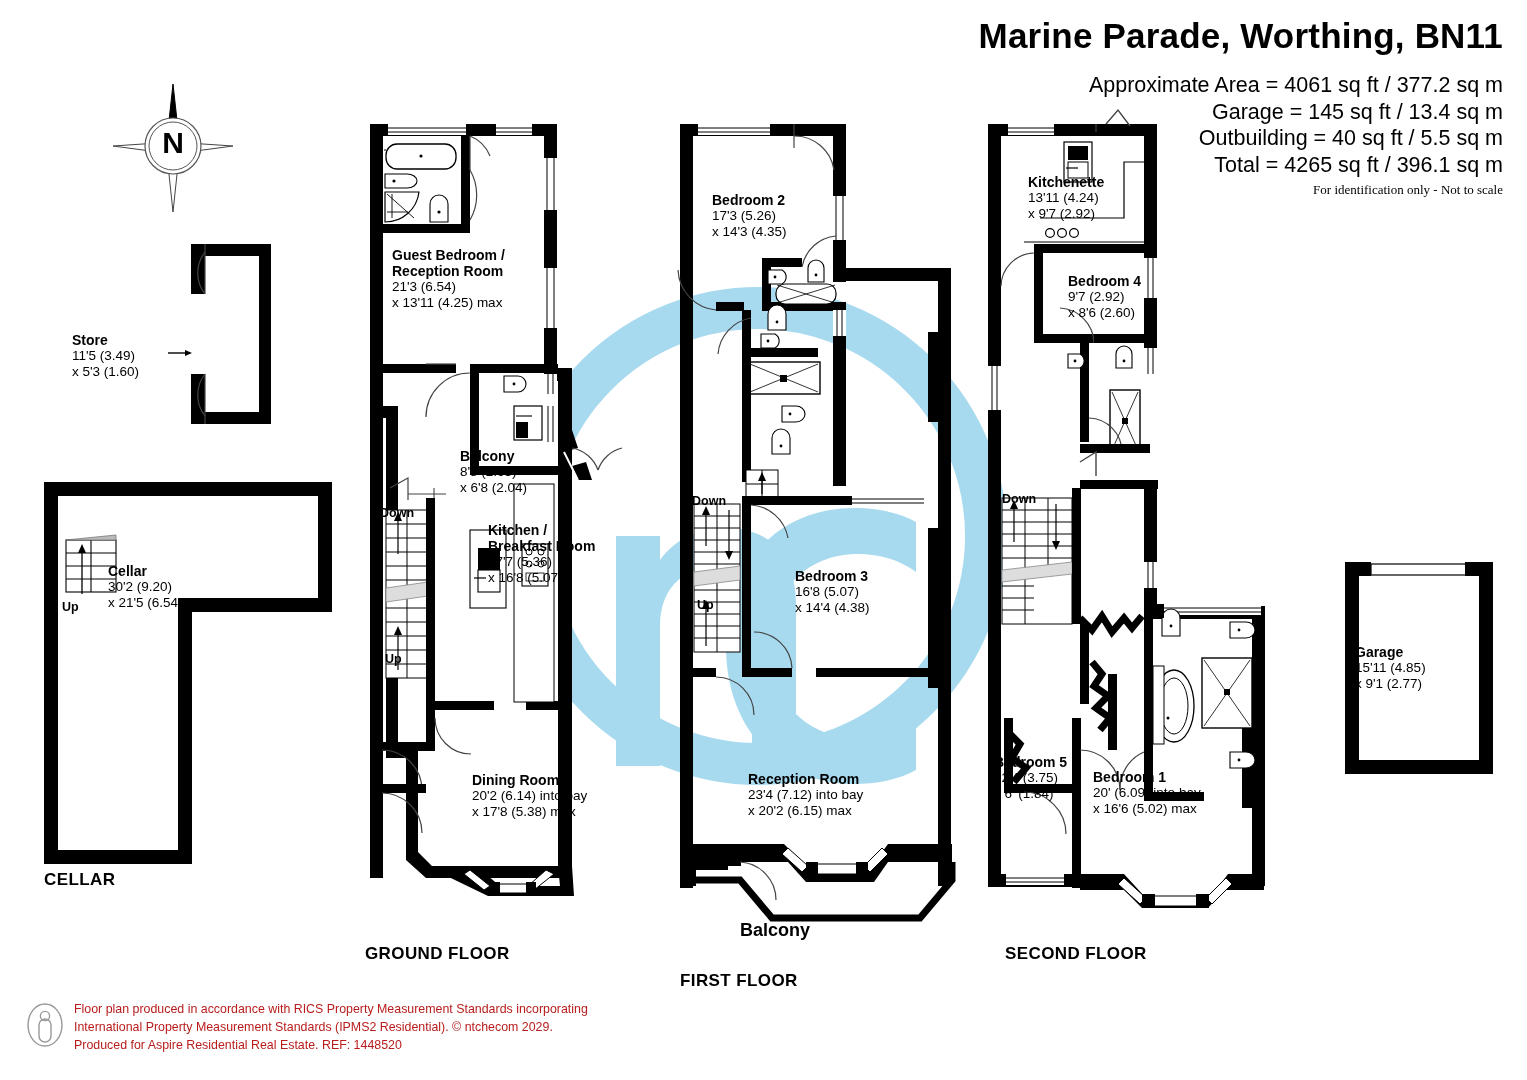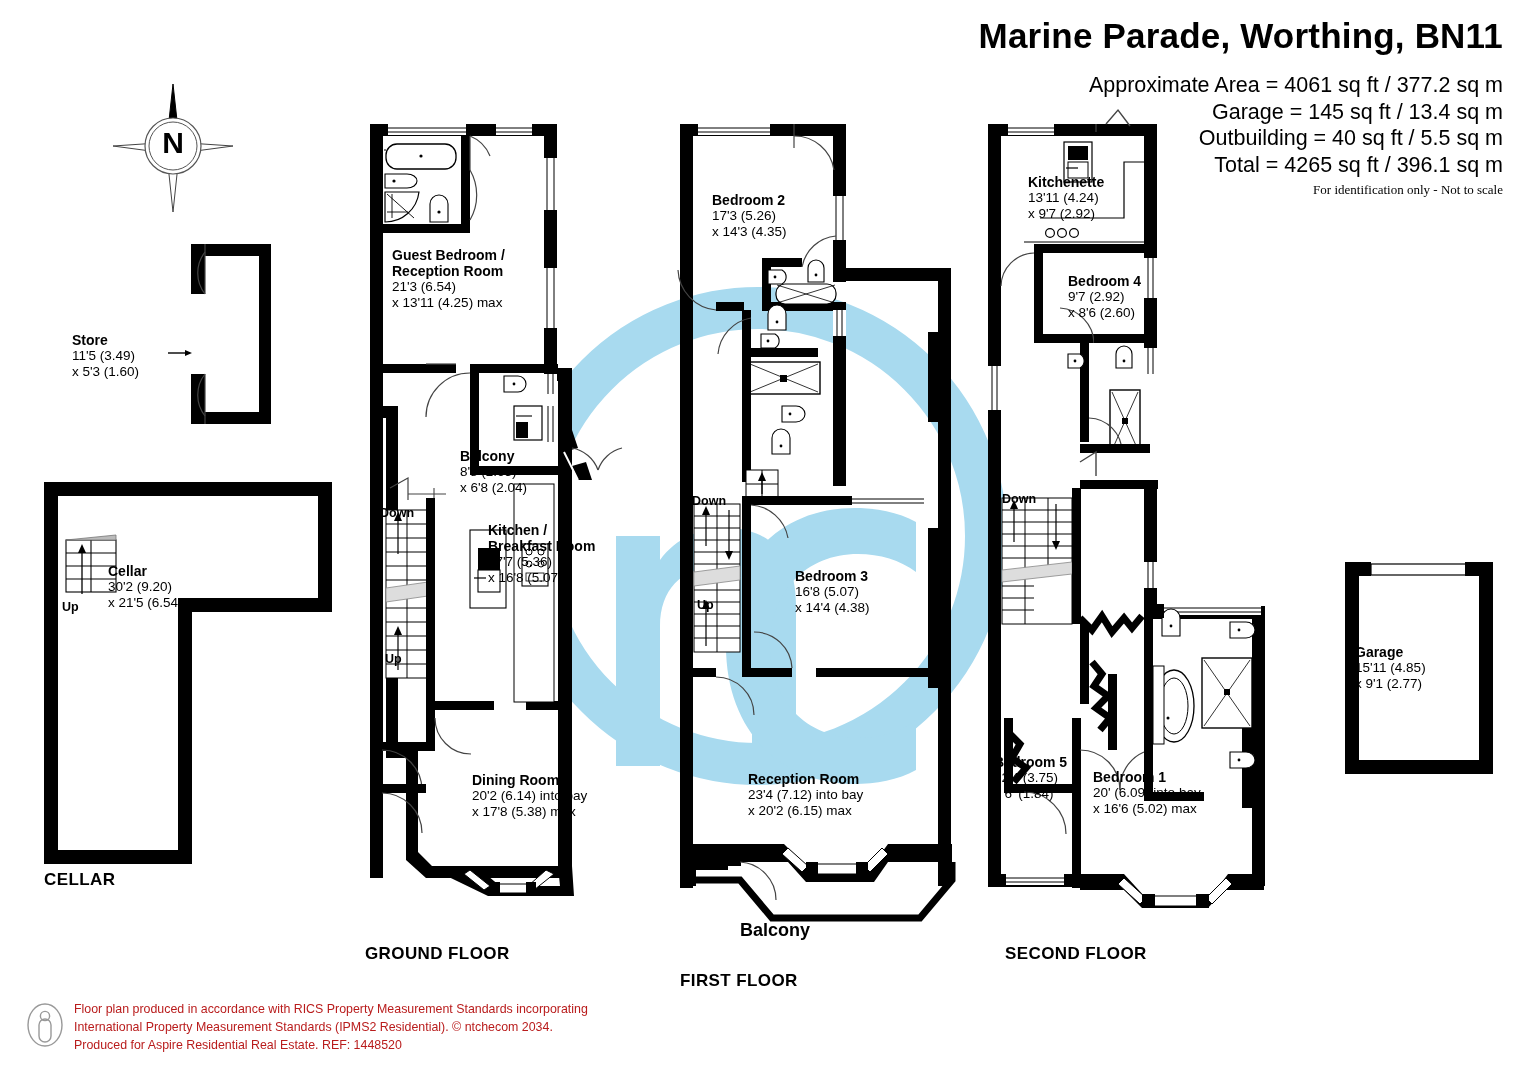--- a/index.html
+++ b/index.html
@@ -655,17 +655,17 @@
 
   <div class="abs" id="footericon">
     <svg width="38" height="44" viewBox="0 0 38 44">
       <ellipse cx="19" cy="22" rx="17" ry="21" fill="none" stroke="#999" stroke-width="1.4"></ellipse>
       <circle cx="19" cy="13" r="4.6" fill="none" stroke="#999" stroke-width="1.4"></circle>
       <path d="M13 22 a6 6 0 0 1 12 0 v11 a6 6 0 0 1 -12 0 z" fill="none" stroke="#999" stroke-width="1.4"></path>
     </svg>
   </div>
   <div class="abs" id="footer">
     <div>Floor plan produced in accordance with RICS Property Measurement Standards incorporating</div>
-    <div>International Property Measurement Standards (IPMS2 Residential).   © ntchecom 2034.</div>
+    <div>International Property Measurement Standards (IPMS2 Residential).   © ntchecom 2029.</div>
     <div>Produced for Aspire Residential Real Estate.   REF:  1448520</div>
   </div>
 
 </div>
 
 </body></html>

